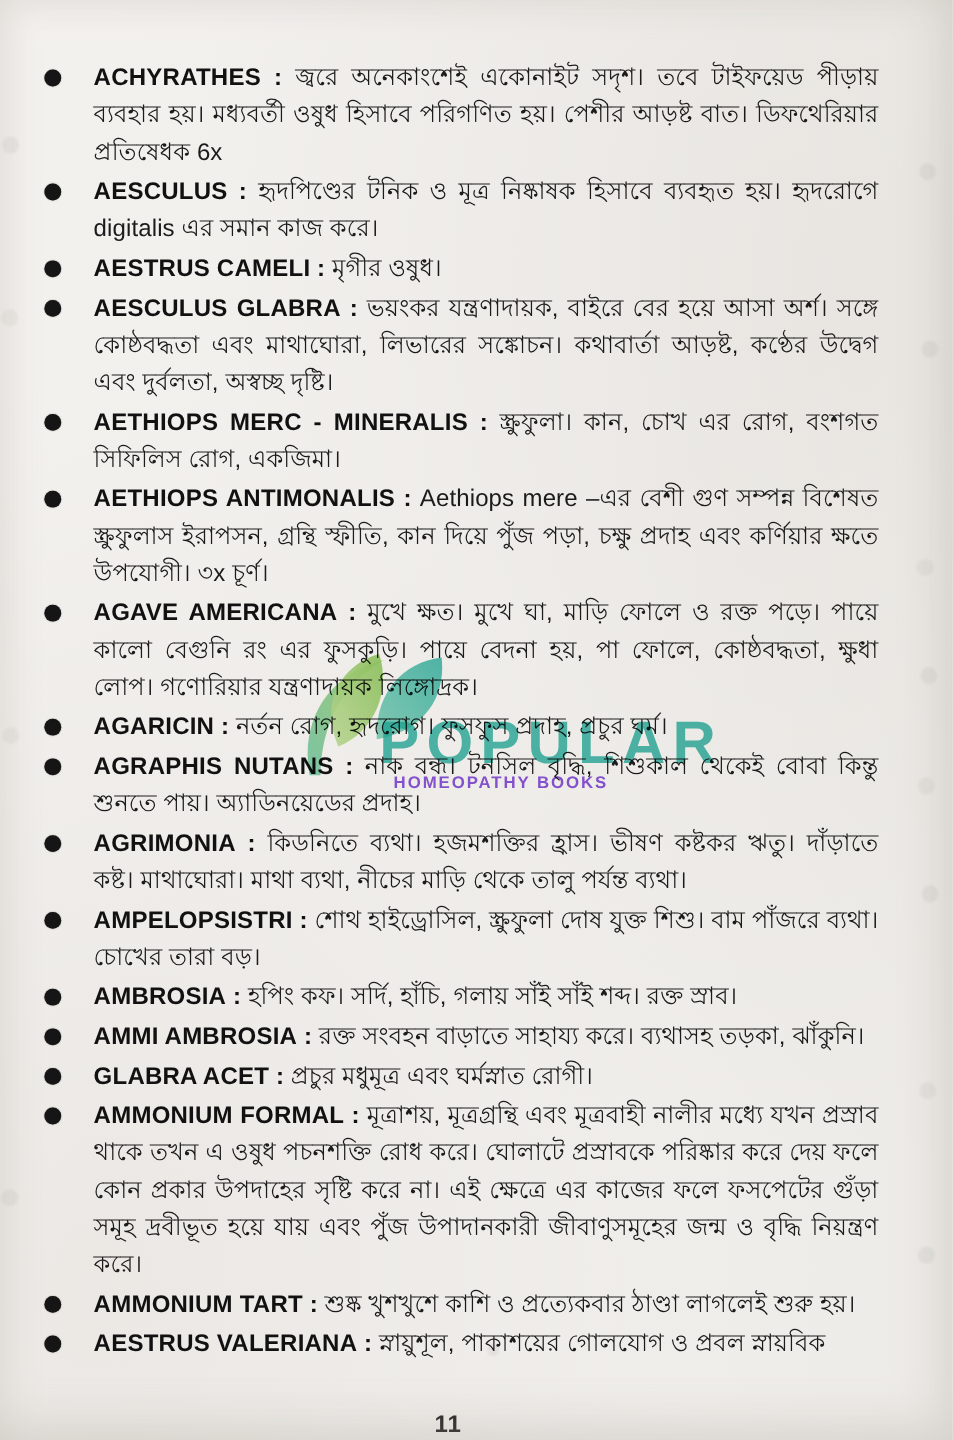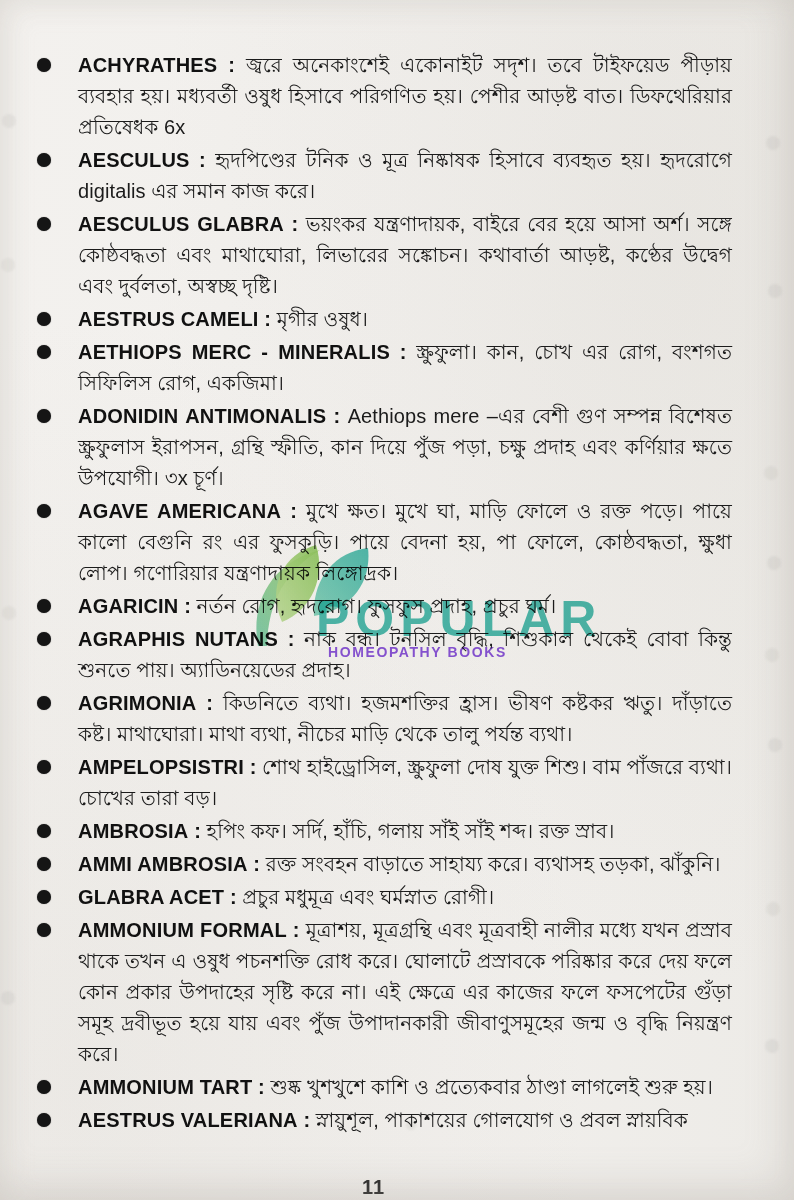--- a/index.html
+++ b/index.html
@@ -89,24 +89,24 @@
   }
 </style>
 </head>
 <body>
 
 <div class="ghost-dots"></div>
 
 <ul class="entries">
   <li class="entry"><span class="bullet"></span><span class="ename">ACHYRATHES</span><span class="sep"> : </span><span class="ebody">জ্বরে অনেকাংশেই একোনাইট সদৃশ। তবে টাইফয়েড পীড়ায় ব্যবহার হয়। মধ্যবর্তী ওষুধ হিসাবে পরিগণিত হয়। পেশীর আড়ষ্ট বাত। ডিফথেরিয়ার প্রতিষেধক 6x</span></li>
   <li class="entry"><span class="bullet"></span><span class="ename">AESCULUS</span><span class="sep"> : </span><span class="ebody">হৃদপিণ্ডের টনিক ও মূত্র নিষ্কাষক হিসাবে ব্যবহৃত হয়। হৃদরোগে digitalis এর সমান কাজ করে।</span></li>
+  <li class="entry"><span class="bullet"></span><span class="ename">AESTRUS CAMELI</span><span class="sep"> : </span><span class="ebody">মৃগীর ওষুধ।</span></li>
   <li class="entry"><span class="bullet"></span><span class="ename">AESCULUS GLABRA</span><span class="sep"> : </span><span class="ebody">ভয়ংকর যন্ত্রণাদায়ক, বাইরে বের হয়ে আসা অর্শ। সঙ্গে কোষ্ঠবদ্ধতা এবং মাথাঘোরা, লিভারের সঙ্কোচন। কথাবার্তা আড়ষ্ট, কণ্ঠের উদ্বেগ এবং দুর্বলতা, অস্বচ্ছ দৃষ্টি।</span></li>
-  <li class="entry"><span class="bullet"></span><span class="ename">AESTRUS CAMELI</span><span class="sep"> : </span><span class="ebody">মৃগীর ওষুধ।</span></li>
   <li class="entry"><span class="bullet"></span><span class="ename">AETHIOPS MERC - MINERALIS</span><span class="sep"> : </span><span class="ebody">স্ক্রুফুলা। কান, চোখ এর রোগ, বংশগত সিফিলিস রোগ, একজিমা।</span></li>
-  <li class="entry"><span class="bullet"></span><span class="ename">ADONIDIN ANTIMONALIS</span><span class="sep"> : </span><span class="ebody">Aethiops mere –এর বেশী গুণ সম্পন্ন বিশেষত স্ক্রুফুলাস ইরাপসন, গ্রন্থি স্ফীতি, কান দিয়ে পুঁজ পড়া, চক্ষু প্রদাহ এবং কর্ণিয়ার ক্ষতে উপযোগী। ৩x চূর্ণ।</span></li>
+  <li class="entry"><span class="bullet"></span><span class="ename">AETHIOPS ANTIMONALIS</span><span class="sep"> : </span><span class="ebody">Aethiops mere –এর বেশী গুণ সম্পন্ন বিশেষত স্ক্রুফুলাস ইরাপসন, গ্রন্থি স্ফীতি, কান দিয়ে পুঁজ পড়া, চক্ষু প্রদাহ এবং কর্ণিয়ার ক্ষতে উপযোগী। ৩x চূর্ণ।</span></li>
   <li class="entry"><span class="bullet"></span><span class="ename">AGAVE AMERICANA</span><span class="sep"> : </span><span class="ebody">মুখে ক্ষত। মুখে ঘা, মাড়ি ফোলে ও রক্ত পড়ে। পায়ে কালো বেগুনি রং এর ফুসকুড়ি। পায়ে বেদনা হয়, পা ফোলে, কোষ্ঠবদ্ধতা, ক্ষুধা লোপ। গণোরিয়ার যন্ত্রণাদায়ক লিঙ্গোদ্রক।</span></li>
   <li class="entry"><span class="bullet"></span><span class="ename">AGARICIN</span><span class="sep"> : </span><span class="ebody">নর্তন রোগ, হৃদরোগ। ফুসফুস প্রদাহ, প্রচুর ঘর্ম।</span></li>
   <li class="entry"><span class="bullet"></span><span class="ename">AGRAPHIS NUTANS</span><span class="sep"> : </span><span class="ebody">নাক বন্ধ। টনসিল বৃদ্ধি, শিশুকাল থেকেই বোবা কিন্তু শুনতে পায়। অ্যাডিনয়েডের প্রদাহ।</span></li>
   <li class="entry"><span class="bullet"></span><span class="ename">AGRIMONIA</span><span class="sep"> : </span><span class="ebody">কিডনিতে ব্যথা। হজমশক্তির হ্রাস। ভীষণ কষ্টকর ঋতু। দাঁড়াতে কষ্ট। মাথাঘোরা। মাথা ব্যথা, নীচের মাড়ি থেকে তালু পর্যন্ত ব্যথা।</span></li>
   <li class="entry"><span class="bullet"></span><span class="ename">AMPELOPSISTRI</span><span class="sep"> : </span><span class="ebody">শোথ হাইড্রোসিল, স্ক্রুফুলা দোষ যুক্ত শিশু। বাম পাঁজরে ব্যথা। চোখের তারা বড়।</span></li>
   <li class="entry"><span class="bullet"></span><span class="ename">AMBROSIA</span><span class="sep"> : </span><span class="ebody">হপিং কফ। সর্দি, হাঁচি, গলায় সাঁই সাঁই শব্দ। রক্ত স্রাব।</span></li>
   <li class="entry"><span class="bullet"></span><span class="ename">AMMI AMBROSIA</span><span class="sep"> : </span><span class="ebody">রক্ত সংবহন বাড়াতে সাহায্য করে। ব্যথাসহ তড়কা, ঝাঁকুনি।</span></li>
   <li class="entry"><span class="bullet"></span><span class="ename">GLABRA ACET</span><span class="sep"> : </span><span class="ebody">প্রচুর মধুমূত্র এবং ঘর্মস্নাত রোগী।</span></li>
   <li class="entry"><span class="bullet"></span><span class="ename">AMMONIUM FORMAL</span><span class="sep"> : </span><span class="ebody">মূত্রাশয়, মূত্রগ্রন্থি এবং মূত্রবাহী নালীর মধ্যে যখন প্রস্রাব থাকে তখন এ ওষুধ পচনশক্তি রোধ করে। ঘোলাটে প্রস্রাবকে পরিষ্কার করে দেয় ফলে কোন প্রকার উপদাহের সৃষ্টি করে না। এই ক্ষেত্রে এর কাজের ফলে ফসপেটের গুঁড়া সমূহ দ্রবীভূত হয়ে যায় এবং পুঁজ উপাদানকারী জীবাণুসমূহের জন্ম ও বৃদ্ধি নিয়ন্ত্রণ করে।</span></li>
   <li class="entry"><span class="bullet"></span><span class="ename">AMMONIUM TART</span><span class="sep"> : </span><span class="ebody">শুষ্ক খুশখুশে কাশি ও প্রত্যেকবার ঠাণ্ডা লাগলেই শুরু হয়।</span></li>

